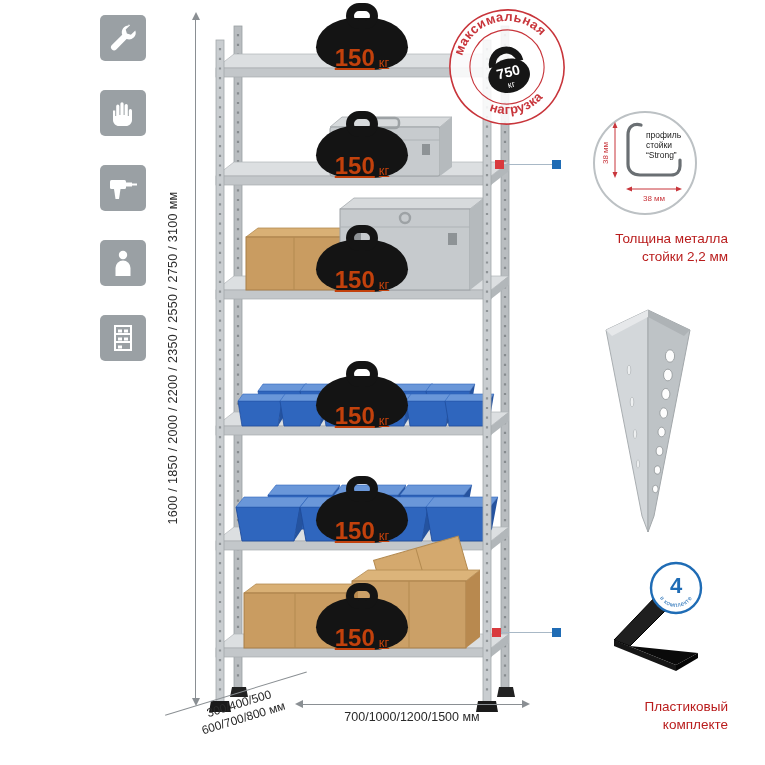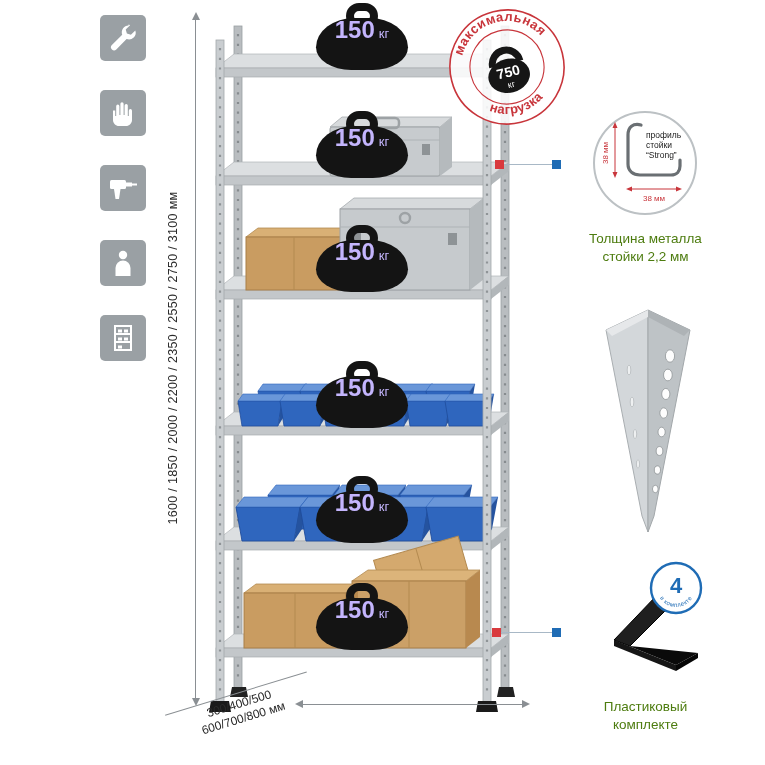--- a/index.html
+++ b/index.html
@@ -18,34 +18,34 @@
   .arr.down  { border-left:4px solid transparent; border-right:4px solid transparent; border-top:8px solid #8a8f93; }
   .arr.left  { border-top:4px solid transparent; border-bottom:4px solid transparent; border-right:8px solid #8a8f93; }
   .arr.right { border-top:4px solid transparent; border-bottom:4px solid transparent; border-left:8px solid #8a8f93; }
   .dimv-anchor { position:absolute; left:173px; top:358px; width:0; height:0; }
   .dimv-text { position:absolute; white-space:nowrap; transform:translate(-50%,-50%) rotate(-90deg);
                font-size:12.5px; color:#2a2a2a; letter-spacing:0.3px; }
 
   
   .weight { position:absolute; left:316px; width:92px; height:52px; background:#141414;
             border-radius:46% 46% 42% 42% / 62% 62% 48% 48%;
-            display:flex; align-items:flex-start; justify-content:center; color:#c4b5fd; z-index:6; }
+            display:flex; align-items:flex-end; justify-content:center; color:#c2410c; z-index:6;text-decoration:underline; }
   .weight::before { content:""; position:absolute; top:-15px; left:50%; transform:translateX(-50%);
             width:32px; height:26px; border:8px solid #141414; border-radius:13px; box-sizing:border-box; z-index:-1; }
   .weight .val { font-size:24px; font-weight:bold; line-height:1; }
   .weight .unit { font-size:13px; margin-left:4px; margin-top:8px; }
 
   
   .stamp    { position:absolute; left:446px; top:6px;   width:122px; height:122px; z-index:8; }
   .profile  { position:absolute; left:591px; top:109px; width:108px; height:108px; }
   .post3d   { position:absolute; left:598px; top:300px; width:100px; height:240px; }
   .footimg  { position:absolute; left:600px; top:580px; width:110px; height:95px; }
   .countbadge { position:absolute; left:648px; top:560px; width:56px; height:56px; z-index:4; }
 
-  .caption { position:absolute; text-align:center; font-size:13.5px; color:#4d7c0f; line-height:1.3; }
+  .caption { position:absolute; text-align:right; font-size:13.5px; color:#b91c1c; line-height:1.3; }
   .cap-profile { left:563px; top:230px; width:165px; }
   .cap-foot    { left:563px; top:698px; width:165px; }
 
   
   .sq { position:absolute; width:9px; height:9px; z-index:7; }
   .sq.red  { background:#d93a3e; }
   .sq.blue { background:#1f6cb5; }
   .conn-line { position:absolute; height:1px; background:#a8b8c6; z-index:6; }
 
   
@@ -336,20 +336,21 @@
     <text x="28" y="33" font-size="22" font-weight="bold" fill="#1f6cb5" text-anchor="middle">4</text>
   </svg>
   <div class="caption cap-foot">
     <div>Пластиковый</div>
     <div>комплекте</div>
   </div>
 
   <div class="arr left" style="left:295px; top:700px"></div>
   <div class="dimw-line"></div>
   <div class="arr right" style="left:522px; top:700px"></div>
+  <div class="dimw-text">700/1000/1200/1500 мм</div>
 
   <div class="dimd">
     <div class="dimd-line"></div>
     <div>300/400/500</div>
     <div>600/700/800 мм</div>
   </div>
 
 </div>
 
 </body></html>

